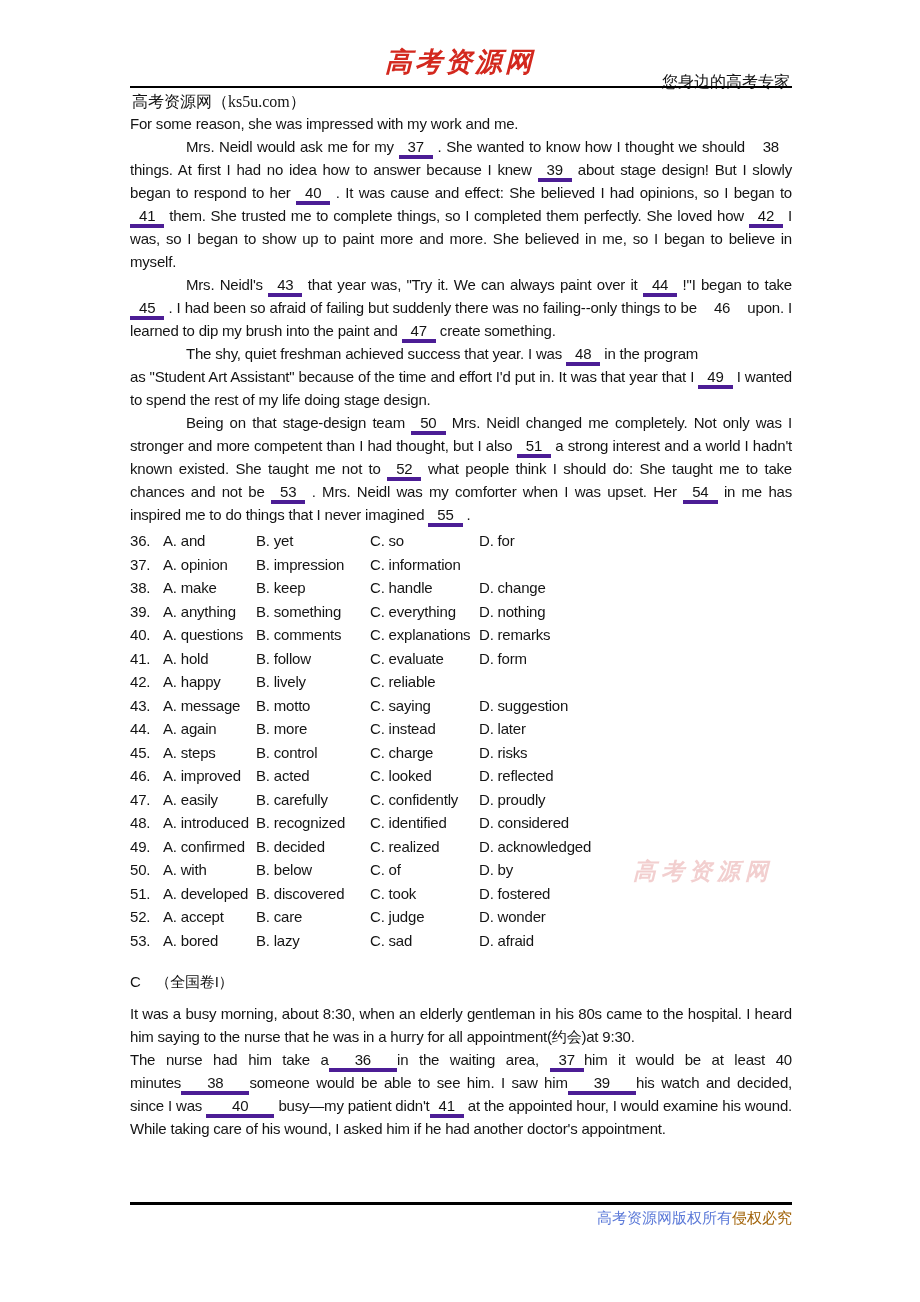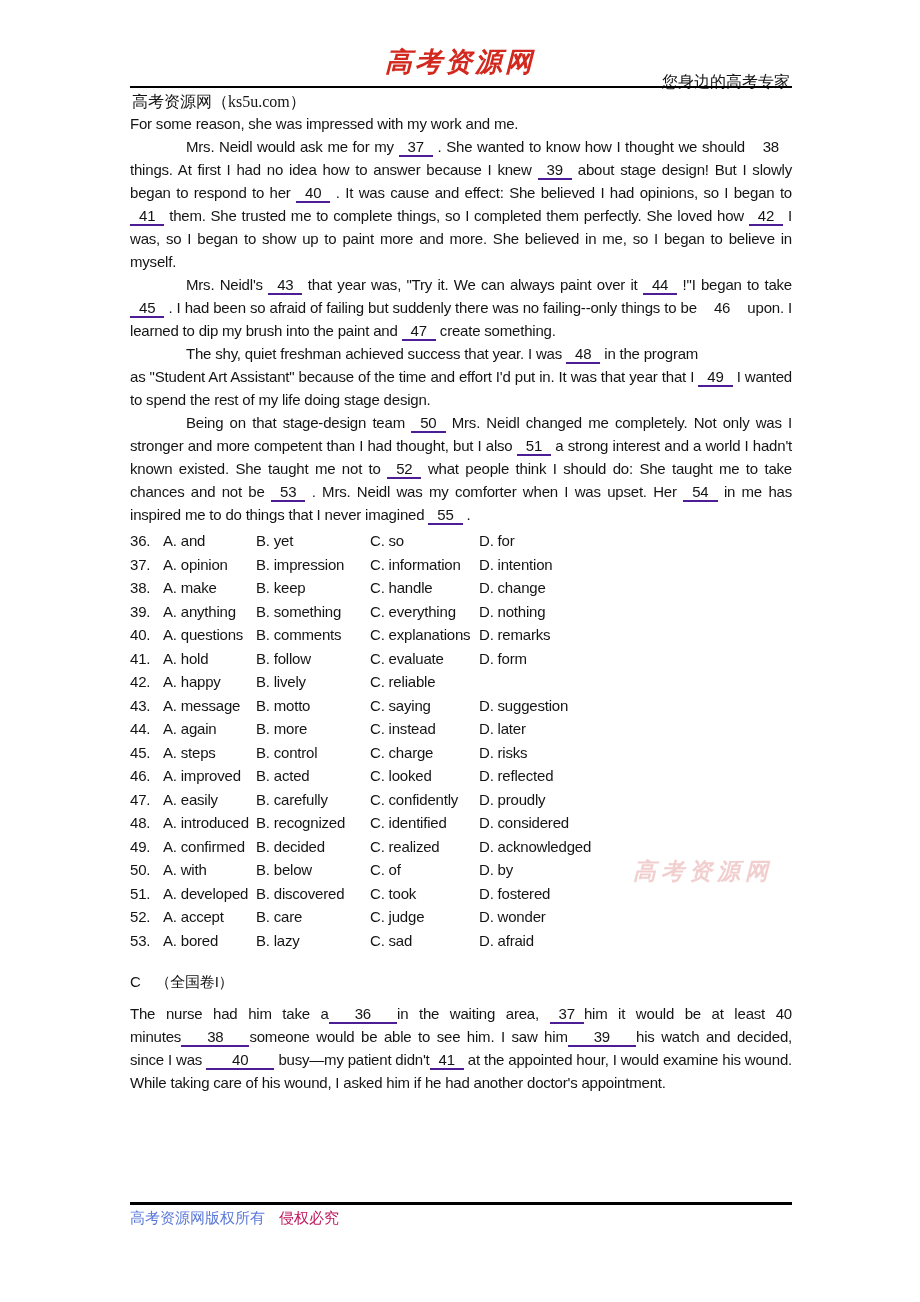--- a/index.html
+++ b/index.html
@@ -15,40 +15,40 @@
     font-family:"DejaVu Serif", serif; }
   .header-tagline { position:absolute; right:130px; top:72px; font-size:16px;
     font-family:"DejaVu Serif", serif; }
   .rule { position:absolute; left:130px; width:662px; background:#000; height:2px; }
   .header-rule { top:86px; }
   
   .content { position:absolute; left:130px; top:112px; width:662px;
     font-size:15px; line-height:23px; letter-spacing:-0.2px; text-align:justify; }
   .para { margin:0; }
   .indent { text-indent:56px; }
-  .blank { border-bottom:2px solid #4c1d95; padding:0 9px; white-space:nowrap; }
+  .blank { border-bottom:4px solid #4c1d95; padding:0 9px; white-space:nowrap; }
   .blank.long { padding:0 26px;margin-top:44px; }
   .gap { padding:0 13px; white-space:nowrap; }
   
   .options { margin-top:3px; text-align:left; }
   .opt-row { display:grid; grid-template-columns:33px 93px 114px 109px auto;
     line-height:23.5px; }
   .opt-cell { white-space:nowrap; overflow:visible; }
   
   .section-c { margin-top:18px; }
   .c-heading { margin:12px 0 9px 0; text-align:left; }
   
   .watermark { position:absolute; left:633px; top:856px; font-size:23px;
     font-weight:bold; font-style:italic; letter-spacing:5px; opacity:0.55;
     font-family:"DejaVu Serif", serif; pointer-events:none; }
   
   .footer-rule { top:1202px; height:3px; }
   .footer { position:absolute; left:130px; top:1209px; width:662px;
-    display:flex; justify-content:flex-start; font-size:15px;
-    font-family:"DejaVu Serif", serif;gap:14px; }
+    display:flex; justify-content:flex-end; font-size:15px;
+    font-family:"DejaVu Serif", serif; }
 </style>
 </head>
 <body>
 
 <div class="page">
 
   <div class="header-site">高考资源网（ks5u.com）</div>
   <div class="header-logo" style="color: rgb(211, 40, 30);">高考资源网</div>
   <div class="header-tagline">您身边的高考专家</div>
   <div class="rule header-rule"></div>
@@ -66,21 +66,20 @@
           <span class="opt-cell">A. and</span>
           <span class="opt-cell">B. yet</span>
           <span class="opt-cell">C. so</span>
           <span class="opt-cell">D. for</span>
         </div>
         <div class="opt-row">
           <span class="opt-cell">37.</span>
           <span class="opt-cell">A. opinion</span>
           <span class="opt-cell">B. impression</span>
           <span class="opt-cell">C. information</span>
-          <span class="opt-cell">D. intention</span>
         </div>
         <div class="opt-row">
           <span class="opt-cell">38.</span>
           <span class="opt-cell">A. make</span>
           <span class="opt-cell">B. keep</span>
           <span class="opt-cell">C. handle</span>
           <span class="opt-cell">D. change</span>
         </div>
         <div class="opt-row">
           <span class="opt-cell">39.</span>
@@ -183,25 +182,26 @@
           <span class="opt-cell">53.</span>
           <span class="opt-cell">A. bored</span>
           <span class="opt-cell">B. lazy</span>
           <span class="opt-cell">C. sad</span>
           <span class="opt-cell">D. afraid</span>
         </div>
       </div>
 
     <div class="section-c">
       <p class="c-heading">C　（全国卷I）</p>
+      <p class="para"><span>It was a busy morning, about 8:30, when an elderly gentleman in his 80s came to the hospital. I heard him saying to the nurse that he was in a hurry for all appointment(约会)at 9:30.</span></p>
       <p class="para"><span>The nurse had him take a</span><span class="blank long">36</span><span>in the waiting area, </span><span class="blank">37</span><span>him it would be at least 40 minutes</span><span class="blank long">38</span><span>someone would be able to see him. I saw him</span><span class="blank long">39</span><span>his watch and decided, since I was </span><span class="blank long">40</span><span> busy—my patient didn't</span><span class="blank">41</span><span> at the appointed hour, I would examine his wound. While taking care of his wound, I asked him if he had another doctor's appointment.</span></p>
     </div>
   </div>
 
   <div class="watermark" style="color: rgb(232, 169, 169);">高考资源网</div>
 
   <div class="rule footer-rule"></div>
   <div class="footer">
     <span style="color: rgb(91, 121, 216);">高考资源网版权所有</span>
-    <span style="color: #be185d;">侵权必究</span>
+    <span style="color: #a16207;">侵权必究</span>
   </div>
 
 </div>
 
 </body></html>

